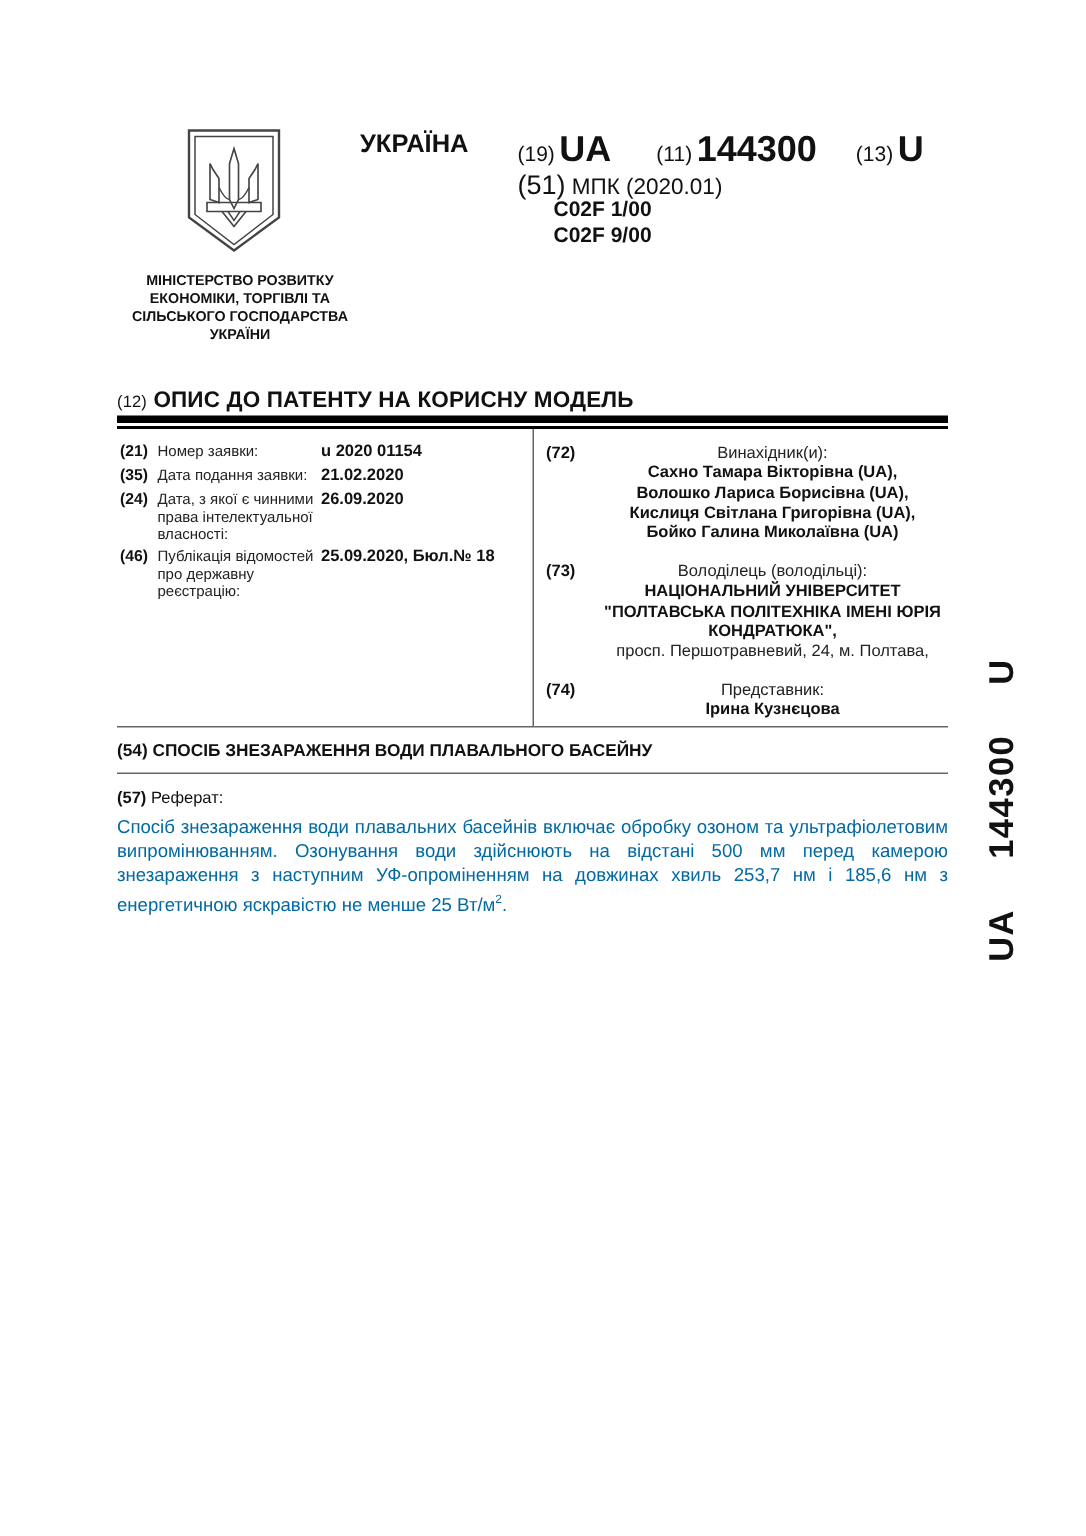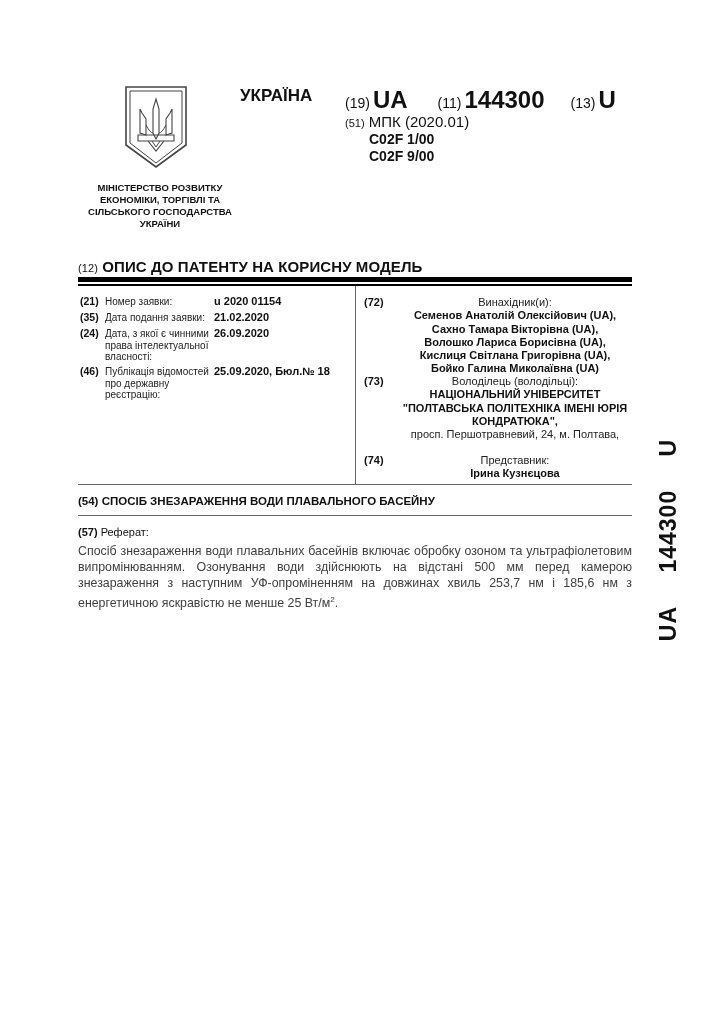--- a/index.html
+++ b/index.html
@@ -15,21 +15,21 @@
 
   .country { left: 240px; top: 86px; font-size: 17px; font-weight: bold; }
 
   .codes-row { left: 345px; top: 86px; display: flex; align-items: baseline; }
   .codes-row .small { font-size: 14px; }
   .codes-row .big { font-size: 24px; font-weight: bold; margin-left: 3px; }
   .codes-row .gap1 { margin-left: 30px; }
   .codes-row .gap2 { margin-left: 26px; }
 
   .ipc { left: 345px; top: 113px; font-size: 15px; }
-  .ipc .num { font-size: 11px; }
+  .ipc .num { font-size: 18px; }
   .ipc-class { left: 369px; font-size: 14px; font-weight: bold; }
 
   .doc-title { left: 78px; top: 258px; font-size: 15px; font-weight: bold; letter-spacing: 0.1px; }
   .doc-title .num { font-size: 11px; font-weight: normal; }
 
   .rule-thick { left: 78px; top: 277px; width: 554px; height: 5px; background: #000; }
   .rule-thin { left: 78px; top: 284px; width: 554px; height: 2px; background: #000; }
 
   .vdiv { left: 355px; top: 286px; width: 1px; height: 198px; background: #666; }
   .rule-grey1 { left: 78px; top: 484px; width: 554px; height: 1px; background: #666; }
@@ -44,21 +44,21 @@
   .rfield .code { position: absolute; left: 0; top: 0; font-weight: bold; }
   .rfield .body { position: absolute; left: 31px; top: 0; width: 240px; text-align: center; }
   .rfield .lbl { color: #222; }
   .rfield .b-name { font-weight: bold; white-space: nowrap; }
 
   .title54 { left: 78px; top: 495px; font-size: 11.5px; font-weight: bold; }
   .abstract-head { left: 78px; top: 526px; font-size: 11px; }
   .abstract-head .num { font-weight: bold; }
 
   .abstract { left: 78px; top: 543px; width: 554px; font-size: 12.4px; line-height: 16.2px;
-              text-align: justify; color: #404040; }
+              text-align: justify; color: #0369a1; }
 
   .side { left: 640px; top: 450px; width: 56px; height: 180px; }
   .side-inner { position: absolute; left: 50%; top: 50%; transform: translate(-50%,-50%) rotate(-90deg);
                 white-space: nowrap; font-size: 23px; font-weight: bold; letter-spacing: 1px; }
   .side-inner span { display: inline-block; }
 </style>
 </head>
 <body>
 
 <div class="abs coat">
@@ -127,21 +127,20 @@
 <div class="field" style="left:80px; top:366px; width:270px; height:36px;">
   <span class="code">(46)</span>
   <span class="label" style="width:106px">Публікація відомостей про державну реєстрацію:</span>
   <span class="value">25.09.2020, Бюл.№ 18</span>
 </div>
 
 <div class="rfield" style="top:296px;">
   <span class="code">(72)</span>
   <div class="body">
     <div class="lbl">Винахідник(и):</div>
-    <div class="b-name">Семенов Анатолій Олексійович (UA),</div>
     <div class="b-name">Сахно Тамара Вікторівна (UA),</div>
     <div class="b-name">Волошко Лариса Борисівна (UA),</div>
     <div class="b-name">Кислиця Світлана Григорівна (UA),</div>
     <div class="b-name">Бойко Галина Миколаївна (UA)</div>
   </div>
 </div>
 
 <div class="rfield" style="top:375px;">
   <span class="code">(73)</span>
   <div class="body">

